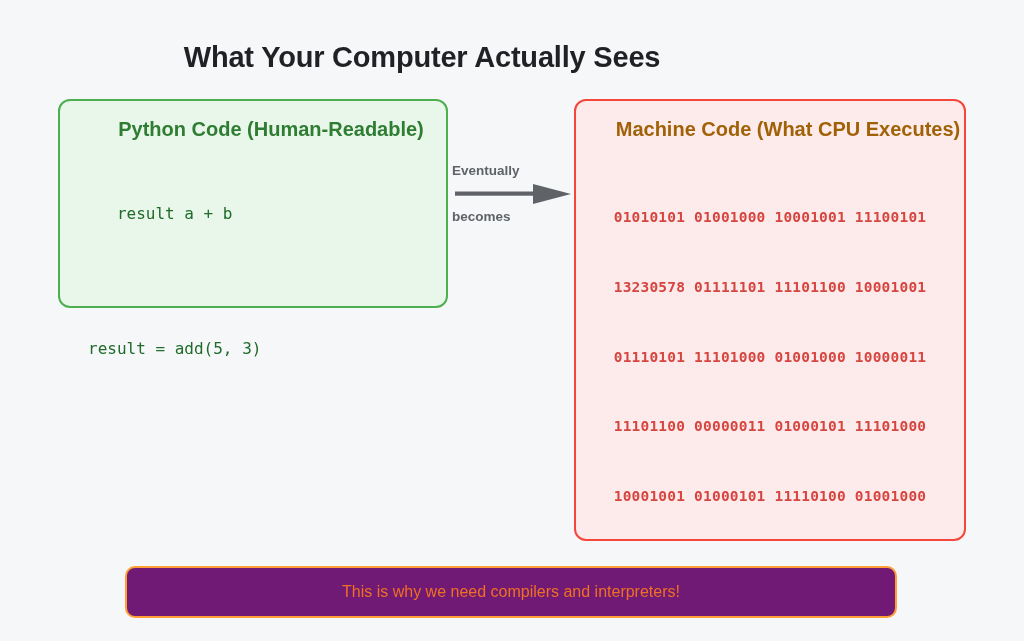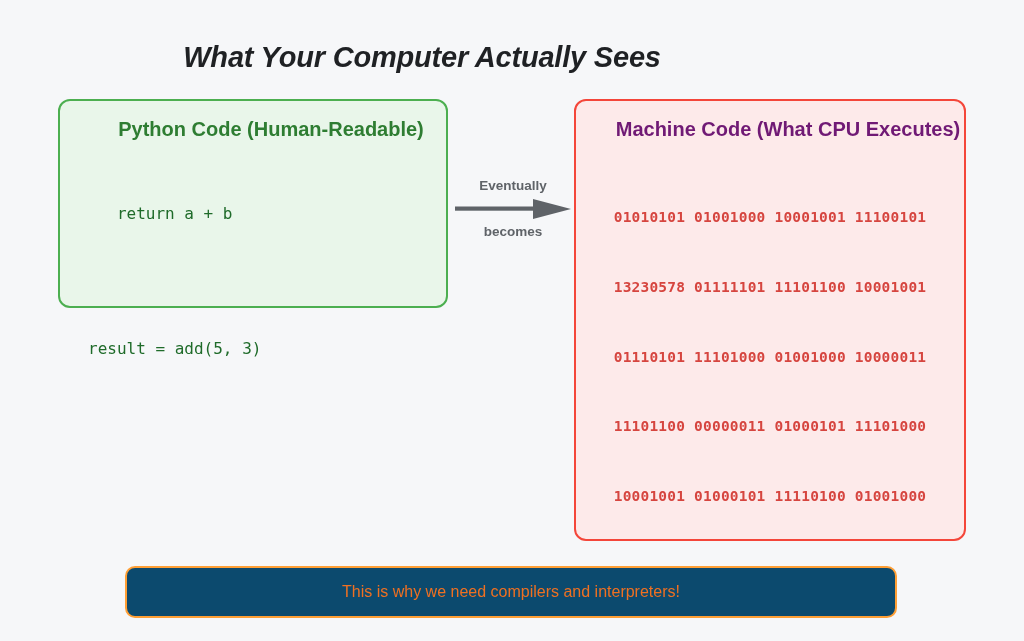--- a/index.html
+++ b/index.html
@@ -19,21 +19,20 @@
   .page-title {
     position: absolute;
     top: 22px;
     left: 0;
     width: 844px;
     text-align: center;
     font-size: 29px;
     font-weight: bold;
     color: #1f2124;
     letter-spacing: -0.2px;
-    font-style: italic;
   }
 
   
   .panel {
     position: absolute;
     box-sizing: border-box;
     border-radius: 12px;
   }
 
   .panel-python {
@@ -54,21 +53,21 @@
   }
 
   .panel-heading {
     text-align: center;
     font-size: 20px;
     font-weight: bold;
     margin-top: 17px;
     padding-left: 36px;
   }
   .panel-python .panel-heading { color: #2e7d32; }
-  .panel-machine .panel-heading { color: #701a75; }
+  .panel-machine .panel-heading { color: #a16207; }
 
   
   .code-block {
     margin: 17px 0 0 28px;
     font-family: "DejaVu Sans Mono", monospace;
     font-size: 16px;
     line-height: 22.5px;
     color: #1f6b2a;
     white-space: pre;
   }
@@ -85,65 +84,65 @@
     line-height: 23.2px;
     color: #d6453f;
     white-space: pre;
     letter-spacing: 0.2px;
   }
 
   
   .arrow-group {
     position: absolute;
     left: 452px;
-    top: 176px;
+    top: 161px;
     width: 122px;
     height: 68px;
-    text-align: center;
+    text-align: left;
   }
   .arrow-label {
     font-size: 13.5px;
     font-weight: bold;
     color: #5f6368;
     line-height: 20px;
   }
   .arrow-svg {
     display: block;
     margin: 0 auto;
   }
 
   
   .callout {
     position: absolute;
     left: 125px;
     top: 566px;
     width: 772px;
     height: 52px;
     box-sizing: border-box;
-    background: #0c4a6e;
+    background: #701a75;
     border: 2px solid #ff9f35;
     border-radius: 10px;
     display: flex;
     align-items: center;
     justify-content: center;
   }
   .callout-text {
     font-size: 16px;
     color: #f07021;
   }
 </style>
 </head>
 <body>
 
 <h1 class="page-title">What Your Computer Actually Sees</h1>
 
 <section class="panel panel-python">
   <div class="panel-heading">Python Code (Human-Readable)</div>
   <div class="code-block">
-    <div class="code-line">   return a + b</div>
+    <div class="code-line">   result a + b</div>
     <div class="code-line blank"></div>
     <div class="code-line">result = add(5, 3)</div>
   </div>
 </section>
 
 <div class="arrow-group">
   <div class="arrow-label">Eventually</div>
   <svg class="arrow-svg" width="116" height="26" viewBox="0 0 116 26">
     <rect x="0" y="10.5" width="84" height="4.2" fill="#5f6368"></rect>
     <polygon points="78,3 116,13 78,23" fill="#5f6368"></polygon>

